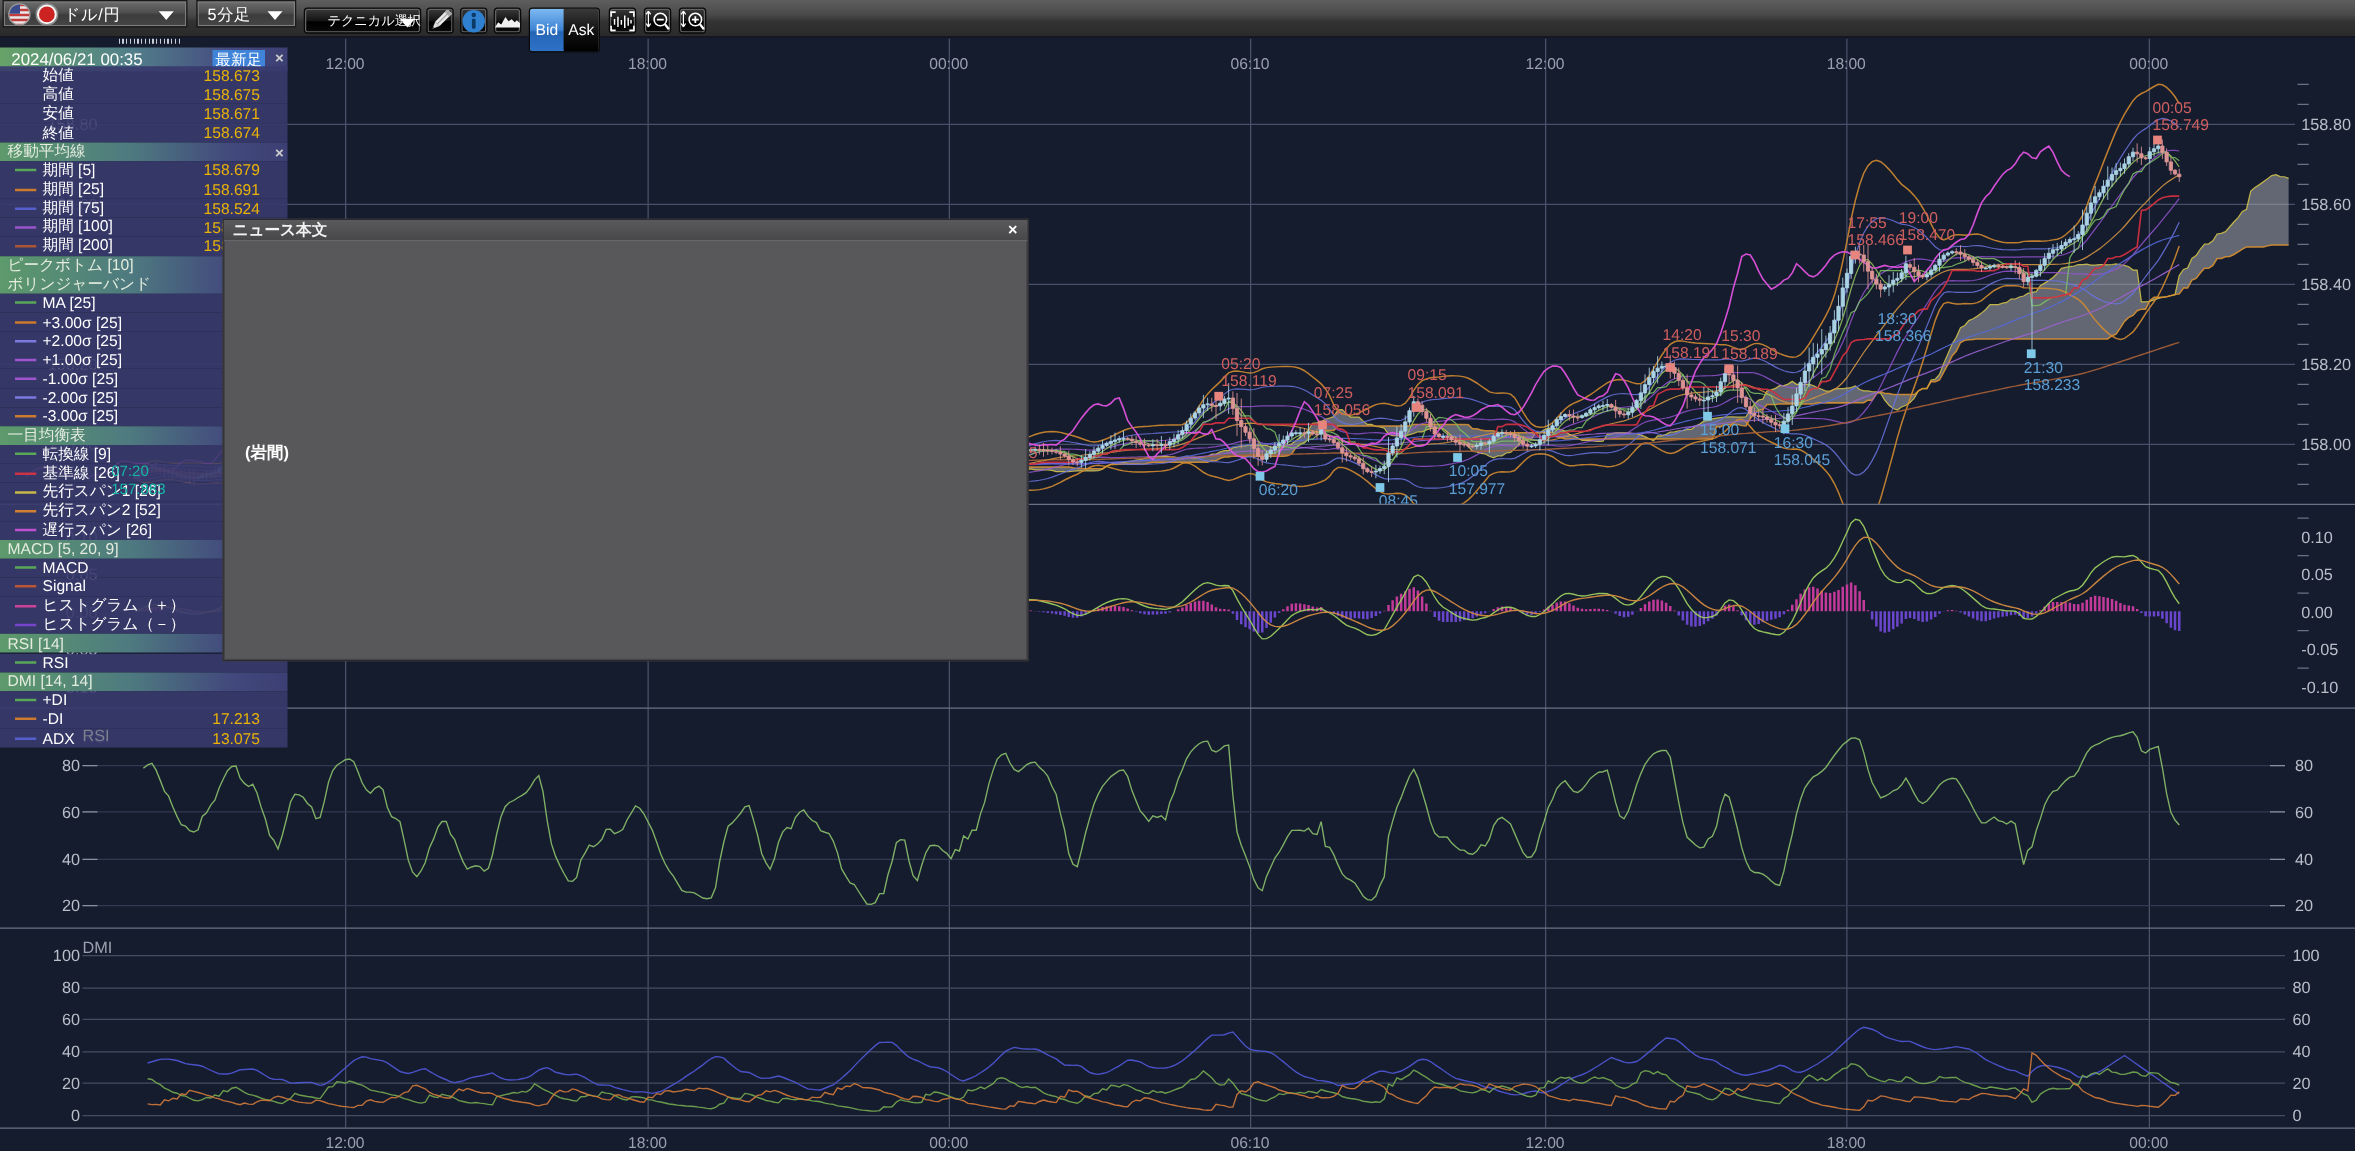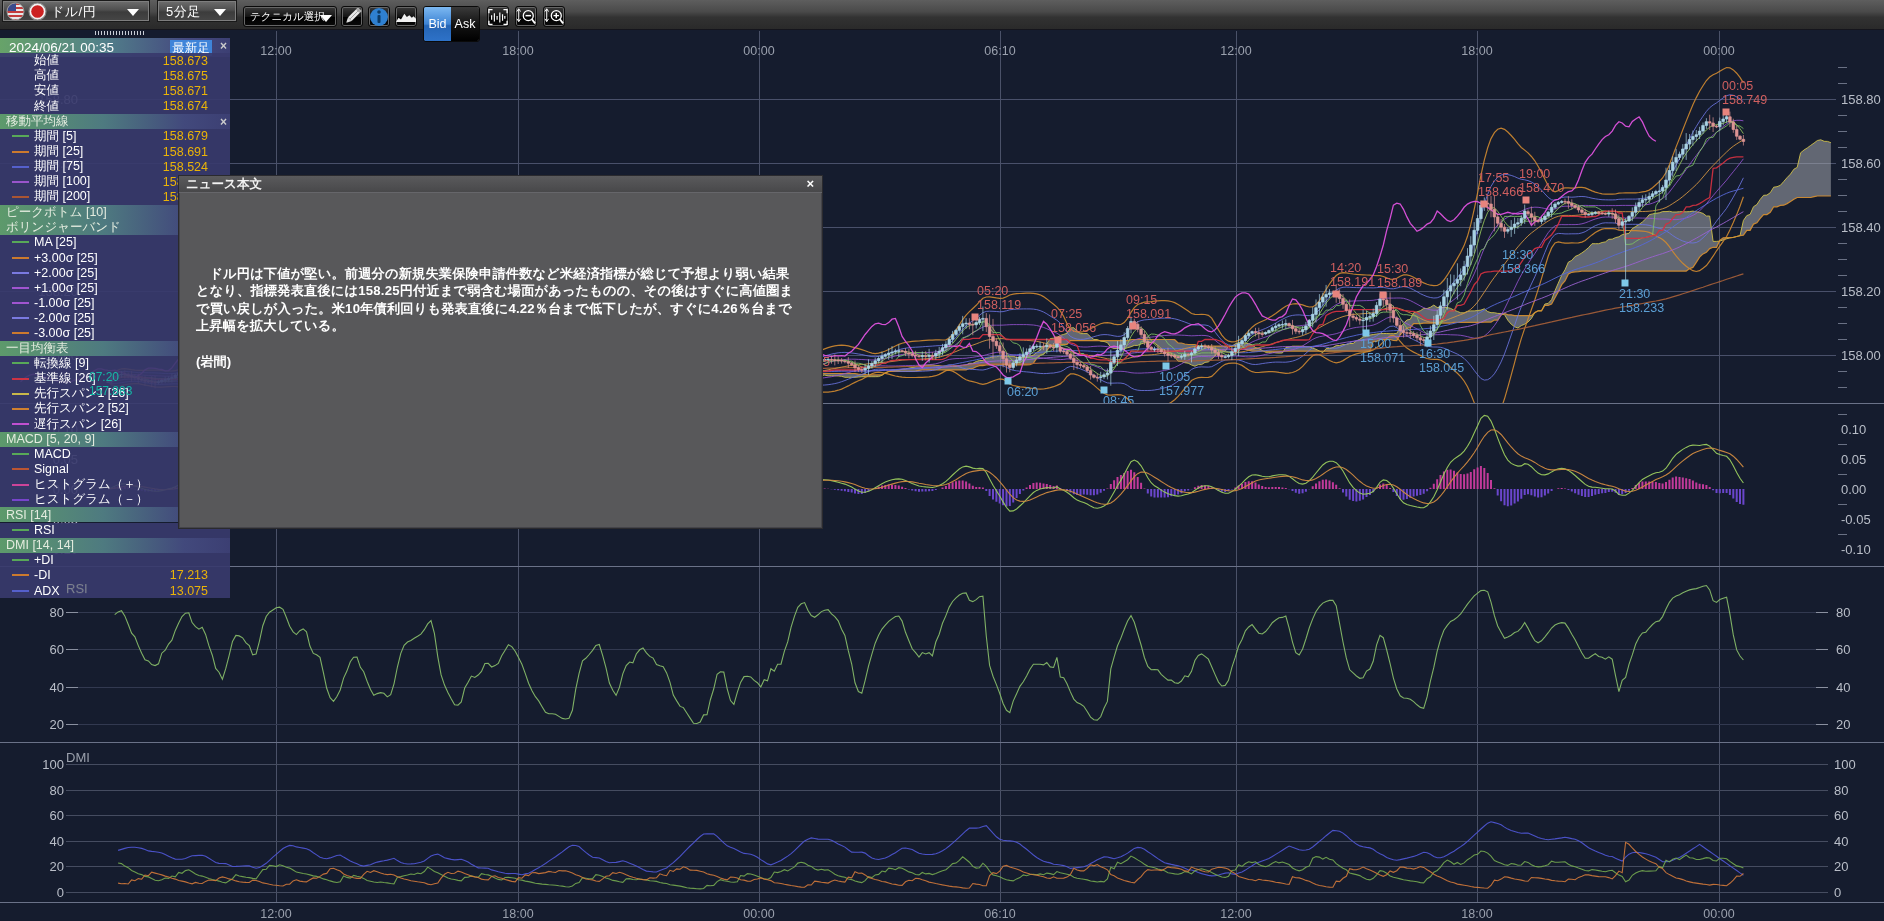--- a/index.html
+++ b/index.html
@@ -269,21 +269,21 @@
         </svg>
       </span>
       <span class="ddtx">ドル/円</span>
       <span class="arr"></span>
     </div>
 <div class="dd" style="left:157px;width:80px">
       <span class="ddtx" style="margin-left:8px">5分足</span>
       <span class="arr"></span>
     </div>
 <div class="btn dk" style="left:243px;width:94px;justify-content:flex-start">
-      <span style="font-size:10.5px;margin-left:6px;white-space:nowrap">テクニカル選択</span>
+      <span style="font-size:10.5px;margin-left:18px;white-space:nowrap">テクニカル選択</span>
       <span class="arr" style="right:4px"></span>
     </div>
 <div class="btn dk ic" style="left:341px;width:22px">
       <svg width="20" height="18" viewBox="0 0 20 18">
         <g transform="rotate(45 10 9)">
           <rect x="7.5" y="-2" width="5" height="14" fill="#e8e8e8"></rect>
           <rect x="7.5" y="-2" width="5" height="3" fill="#aaa"></rect>
           <path d="M7.5 12 L10 17.5 L12.5 12 z" fill="#ddd"></path>
           <path d="M9.3 16 L10 17.5 L10.8 16 z" fill="#333"></path>
           <line x1="10" y1="-2" x2="10" y2="12" stroke="#999" stroke-width="0.8"></line>
@@ -471,19 +471,18 @@
     </div>
 <div class="srow" style="top:545.0px">
       <span class="sw" style="background:#5560cc"></span>
       <span class="lb">ADX</span>
       <span class="val">13.075</span>
     </div>
 </div>
 <div id="dialog">
 <div class="dtitle">ニュース本文<span class="dx">×</span></div>
 <div class="dbody">
-<div class="dtext">　ドル円は下値が堅い。前週分の新規失業保険申請件数など米経済指標が総じて予想より弱い結果<br>となり、指標発表直後には158.25円付近まで弱含む場面があったものの、その後はすぐに高値圏ま<br>で買い戻しが入った。米10年債利回りも発表直後に4.22％台まで低下したが、すぐに4.26％台まで<br>上昇幅を拡大している。</div>
 <div class="dsig">(岩間)</div>
 <div class="dbtn" style="left:14px">old</div>
 <div class="dbtn" style="right:8px">new</div>
 </div>
 </div>
 <div style="position:absolute;left:89px;top:370px;z-index:6;color:#14b8a6;font-size:12px;line-height:14px">07:20<br>157.883</div>
 <div style="position:absolute;left:66px;top:581px;z-index:6;color:#7c818e;font-size:13px">RSI</div>
 </body></html>

